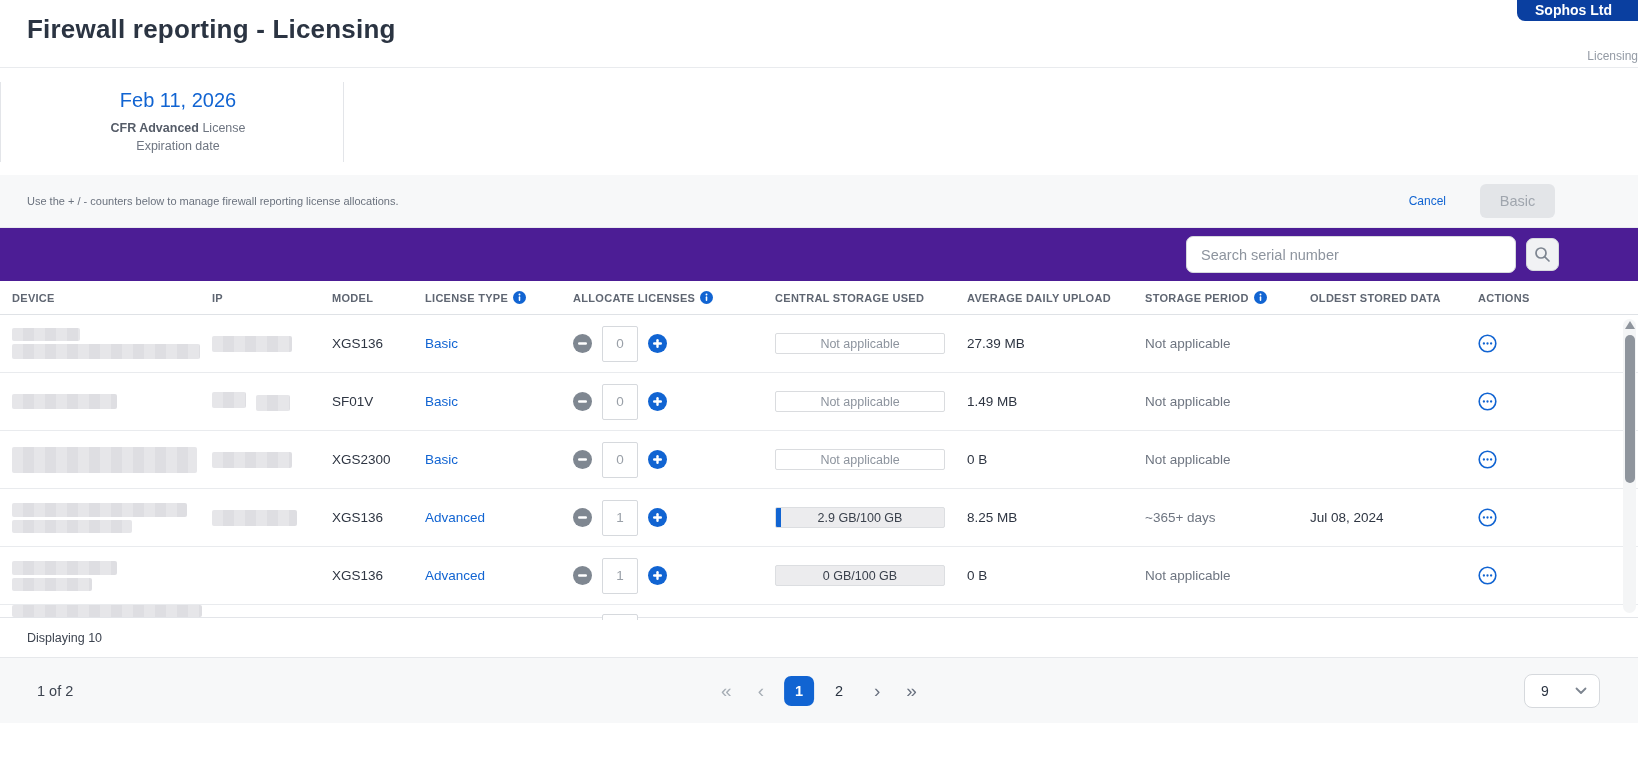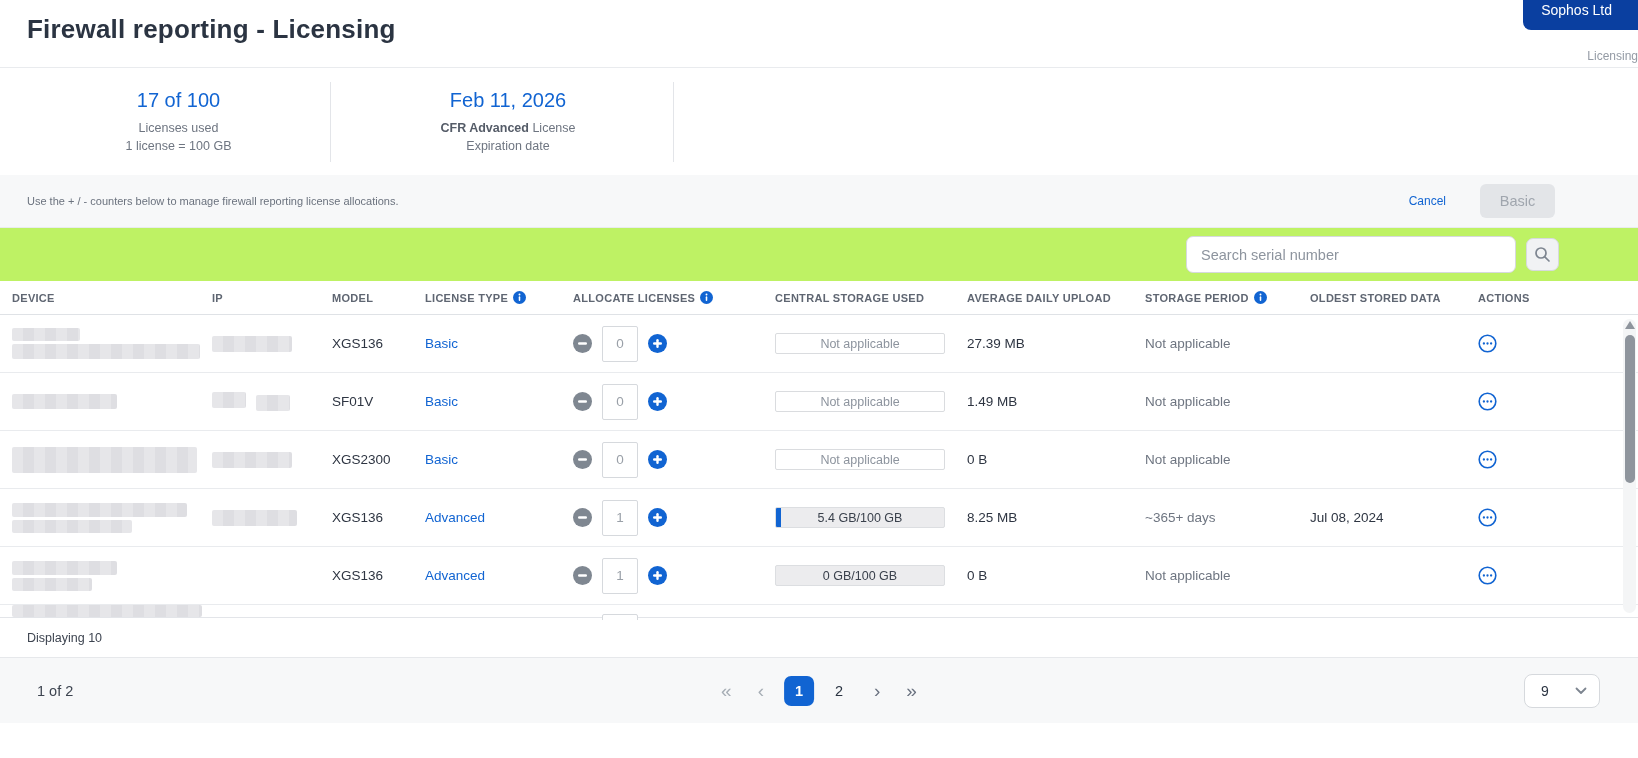--- a/index.html
+++ b/index.html
@@ -3,22 +3,22 @@
 <meta charset="utf-8">
 <style>
   * { margin:0; padding:0; box-sizing:border-box; }
   html,body { width:1638px; height:758px; overflow:hidden; }
   body { font-family:"Liberation Sans", sans-serif; background:#fff; color:#2e3542; position:relative; }
 
   
   .page-header { height:68px; position:relative; border-bottom:1px solid #e9ebee; padding:14px 0 0 27px; }
   .page-title { font-size:26px; font-weight:700; color:#2b3442; letter-spacing:.2px; }
   .page-subtitle { font-size:12px; color:#949ba5; margin-top:4px;text-align:right; }
-  .account-badge { position:absolute; top:0; right:0; background:#0a3fa0; color:#fff; font-size:14px; font-weight:400;
-                   padding:2px 26px 12px 18px; border-radius:0 0 0 8px; }
+  .account-badge { position:absolute; top:0; right:0; background:#0a3fa0; color:#fff; font-size:14px; font-weight:700;
+                   padding:2px 26px 3px 18px; border-radius:0 0 0 8px; }
 
   
   .stats-band { height:107px; display:flex; align-items:center; }
   .stat { text-align:center; }
   .stat-licenses { width:303px; margin-left:27px; }
   .stat-expiration { width:330px; margin-left:12px; }
   .stat-divider { width:1px; height:80px; background:#e3e5e9; }
   .stat-value { font-size:20px; color:#1164d2; font-weight:400; margin-bottom:7px; }
   .stat-label, .stat-sublabel { font-size:12.5px; color:#6e7581; line-height:18px; }
   .stat-label b { color:#555c68; }
@@ -26,21 +26,21 @@
   
   .toolbar { height:53px; background:#f7f8f9; border-bottom:1px solid #e9ebee; display:flex; align-items:center;
              padding:0 83px 0 12px; }
   .instruction { font-size:11px; color:#6b727e; flex:1; padding-left:15px; }
   .cancel-link { color:#1164d2; font-size:12px; cursor:pointer; margin-right:34px; background:none; border:none;
                  font-family:inherit; }
   .save-btn { background:#e3e5e8; color:#a0a6ae; font-size:14.5px; border:none; border-radius:6px; width:75px; height:34px;
               font-family:inherit; }
 
   
-  .search-band { height:53px; background:#bef264; display:flex; align-items:center; justify-content:flex-end;
+  .search-band { height:53px; background:#4c1d95; display:flex; align-items:center; justify-content:flex-end;
                  padding-right:79px;padding-left:44px; }
   .search-input { width:330px; height:37px; border:1px solid #d6d9dd; border-radius:7px; background:#fff; font-size:14.5px;
                   color:#3a414c; padding:0 14px; outline:none; font-family:inherit; }
   .search-input::placeholder { color:#8d949e; }
   .search-btn { width:33px; height:33px; margin-left:10px; border:1px solid #d6d9dd; border-radius:7px; background:#f1f2f4;
                 display:flex; align-items:center; justify-content:center; cursor:pointer; }
 
   
   .table-wrap { position:relative; height:336px; background:#fff; }
   .thead, .trow { display:grid; grid-template-columns:200px 120px 93px 148px 202px 192px 178px 165px 168px 1fr;
@@ -97,25 +97,20 @@
 </head>
 <body>
 
 <div class="page-header">
   <div class="page-title">Firewall reporting - Licensing</div>
   <div class="page-subtitle">Licensing</div>
   <div class="account-badge">Sophos Ltd</div>
 </div>
 
 <div class="stats-band">
-  <div class="stat stat-licenses">
-    <div class="stat-value">17 of 100</div>
-    <div class="stat-label">Licenses used</div>
-    <div class="stat-sublabel">1 license = 100 GB</div>
-  </div>
   <div class="stat-divider"></div>
   <div class="stat stat-expiration">
     <div class="stat-value">Feb 11, 2026</div>
     <div class="stat-label"><b>CFR Advanced</b><span> License</span></div>
     <div class="stat-sublabel">Expiration date</div>
   </div>
   <div class="stat-divider"></div>
 </div>
 
 <div class="toolbar">
@@ -369,21 +364,21 @@
                 <circle cx="9.5" cy="9.5" r="9.5" fill="#1164d2"></circle>
                 <rect x="5" y="8.3" width="9" height="2.4" rx="1.2" fill="#fff"></rect>
                 <rect x="8.3" y="5" width="2.4" height="9" rx="1.2" fill="#fff"></rect>
               </svg>
             </span>
           </button>
         </div>
         <div class="cell">
           <div class="storage-box storage-bar">
             <div class="storage-fill" style="width: 2.9%;"></div>
-            <span class="storage-label">5.4 GB/100 GB</span>
+            <span class="storage-label">2.9 GB/100 GB</span>
           </div>
         </div>
         <div class="cell">8.25 MB</div>
         <div class="cell muted">~365+ days</div>
         <div class="cell">Jul 08, 2024</div>
         <div class="cell">
           <button class="icon-btn">
             <span style="display: flex;">
               <svg width="19" height="19" viewBox="0 0 19 19">
                 <circle cx="9.5" cy="9.5" r="8.3" fill="none" stroke="#1164d2" stroke-width="1.6"></circle>

